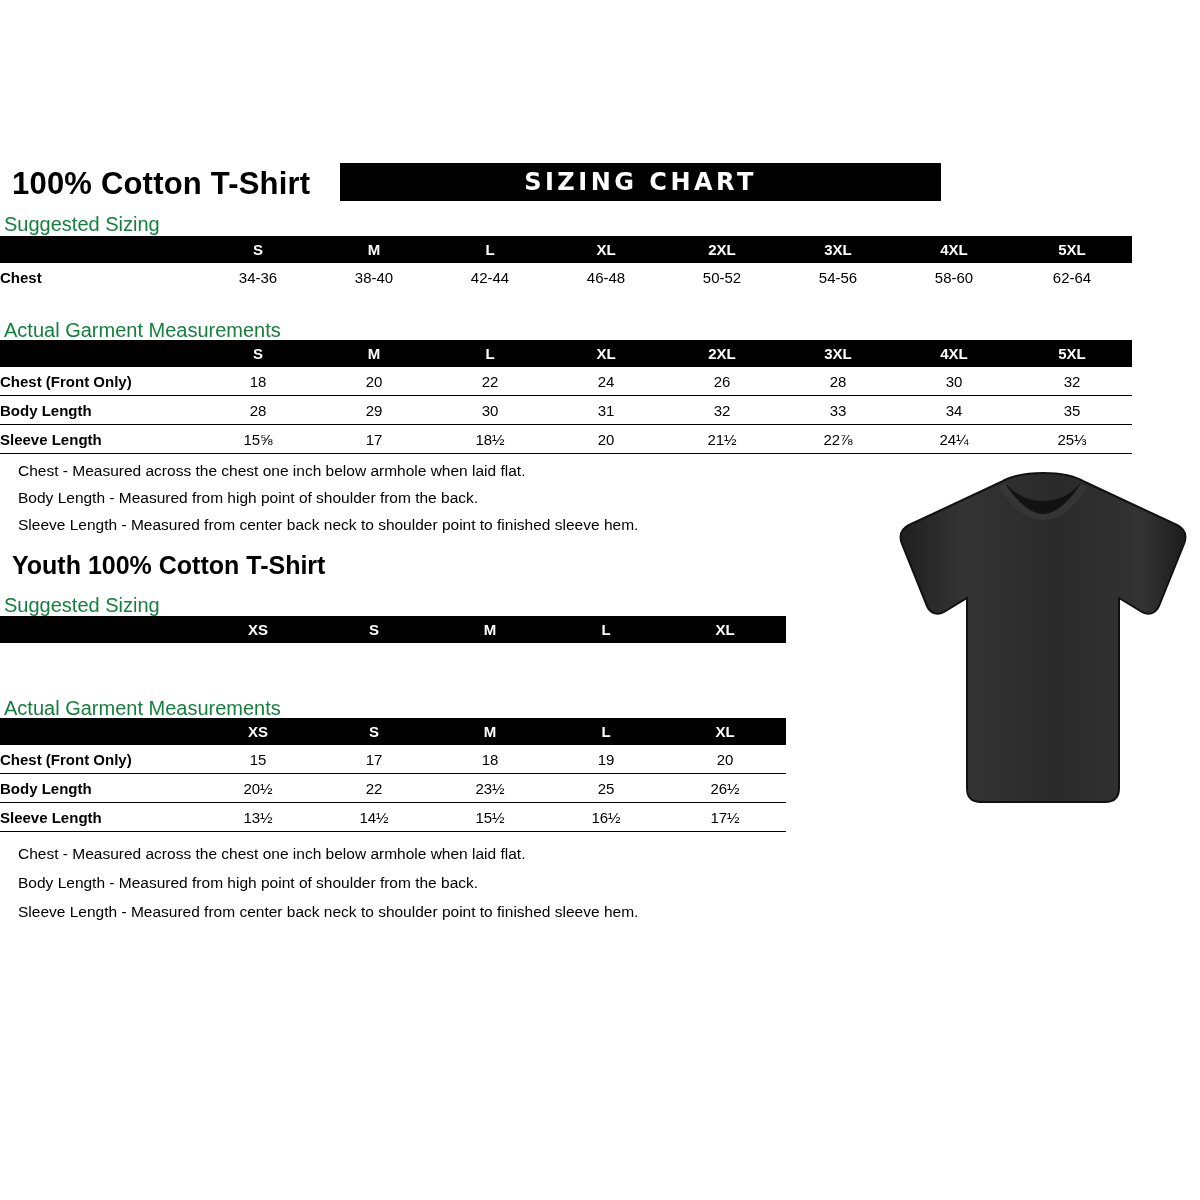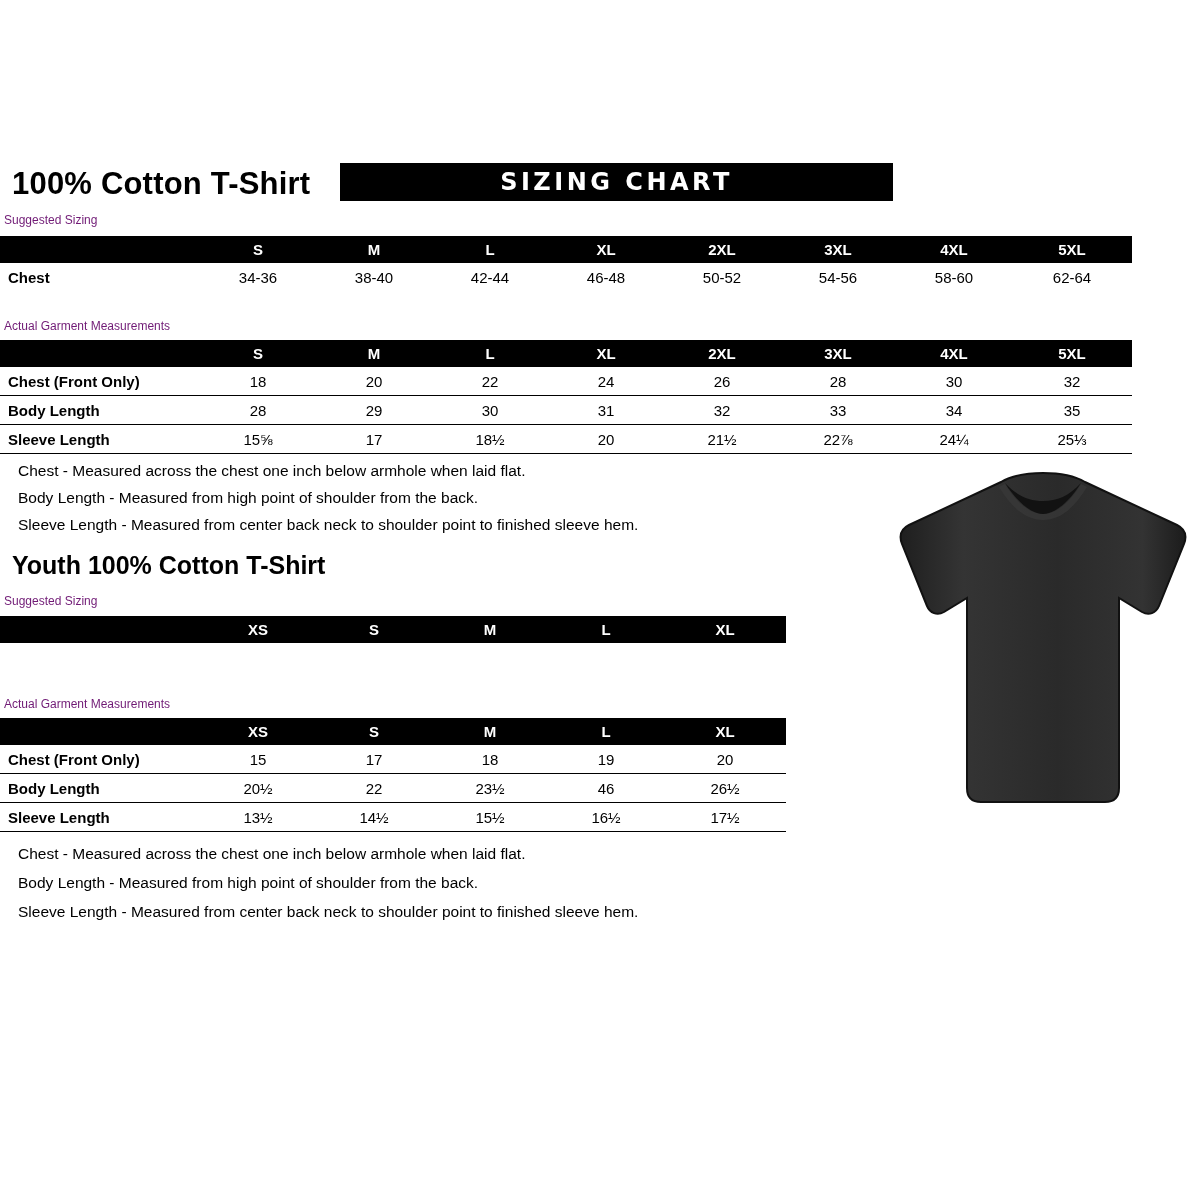--- a/index.html
+++ b/index.html
@@ -29,39 +29,39 @@
     top: 166px;
     font-size: 31px;
     font-weight: 600;
     letter-spacing: 0.2px;
     white-space: nowrap;
   }
   .sizing-banner {
     position: absolute;
     left: 340px;
     top: 163px;
-    width: 553px;
+    width: 601px;
     height: 38px;
     background: #000000;
     color: #ffffff;
     display: flex;
     align-items: center;
     justify-content: center;
   }
   .sizing-banner span {
     font-size: 24px;
     font-weight: 700;
     letter-spacing: 3.5px;
     font-family: "DejaVu Sans", sans-serif;
   }
 
   .sublabel {
     position: absolute;
-    font-size: 12px;
-    color: #701a75;
+    font-size: 20px;
+    color: #15803d;
     white-space: nowrap;
   }
 
   
   .tbl {
     position: absolute;
     border-collapse: collapse;
     table-layout: fixed;
   }
   .tbl td, .tbl th {
@@ -77,21 +77,21 @@
     background: #000000;
     color: #ffffff;
   }
   .tbl .hdr-row td {
     font-weight: bold;
     font-size: 15px;
     height: 27px;
   }
   .tbl td.rowlabel {
     text-align: left;
-    padding-left: 8px;
+    padding-left: 0;
     font-weight: bold;
     font-size: 15px;
   }
   .tbl .hdr-row td.rowlabel {
     background: #000;
   }
   .tbl tr.body-row td {
     border-bottom: 1px solid #000000;
   }
   .tbl tr.body-row.nolines td {
@@ -292,21 +292,21 @@
         <td>17</td>
         <td>18</td>
         <td>19</td>
         <td>20</td>
       </tr>
       <tr class="body-row">
         <td class="rowlabel">Body Length</td>
         <td>20½</td>
         <td>22</td>
         <td>23½</td>
-        <td>46</td>
+        <td>25</td>
         <td>26½</td>
       </tr>
       <tr class="body-row">
         <td class="rowlabel">Sleeve Length</td>
         <td>13½</td>
         <td>14½</td>
         <td>15½</td>
         <td>16½</td>
         <td>17½</td>
       </tr>

